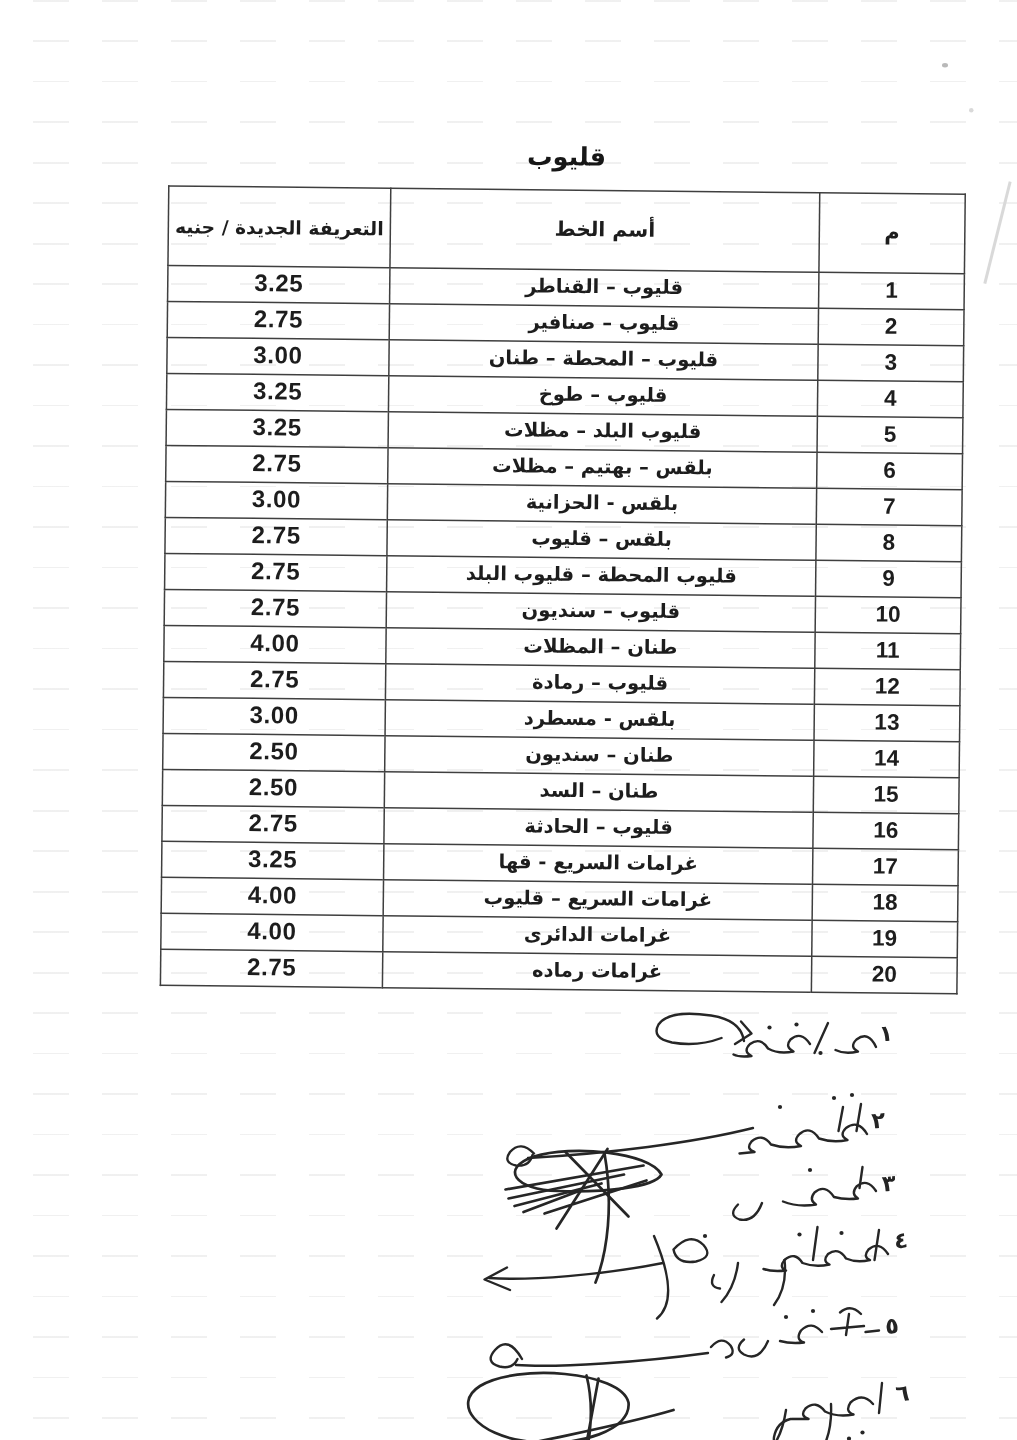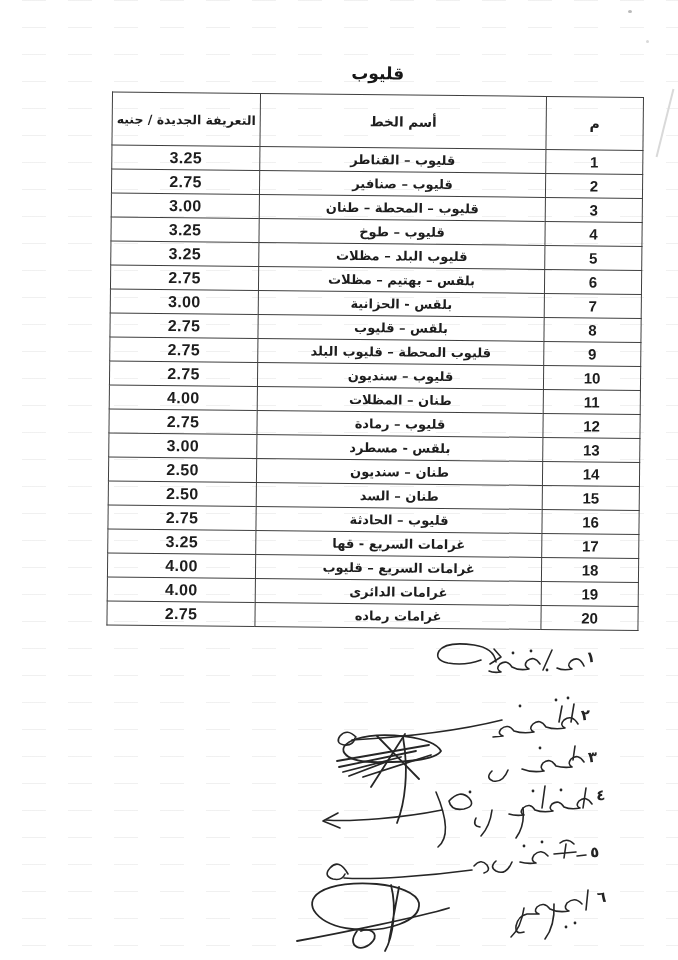--- a/index.html
+++ b/index.html
@@ -14,20 +14,21 @@
     background:
       repeating-linear-gradient(90deg, #ffffff 0 22px, rgba(255,255,255,0) 22px 46px),
       repeating-linear-gradient(180deg, rgba(110,110,110,0.10) 0 1px, rgba(255,255,255,0) 1px 27px),
       #ffffff;
     font-family: "DejaVu Sans", sans-serif;
     color: #1d1d1d;
   }
   .page {
     position: absolute;
     inset: 0;
+    margin-top: 32px;
   }
   
   .sheet {
     position: absolute;
     inset: 0;
     transform: rotate(0.6deg);
     transform-origin: 643px 97px;
   }
   .doc-title {
     position: absolute;

